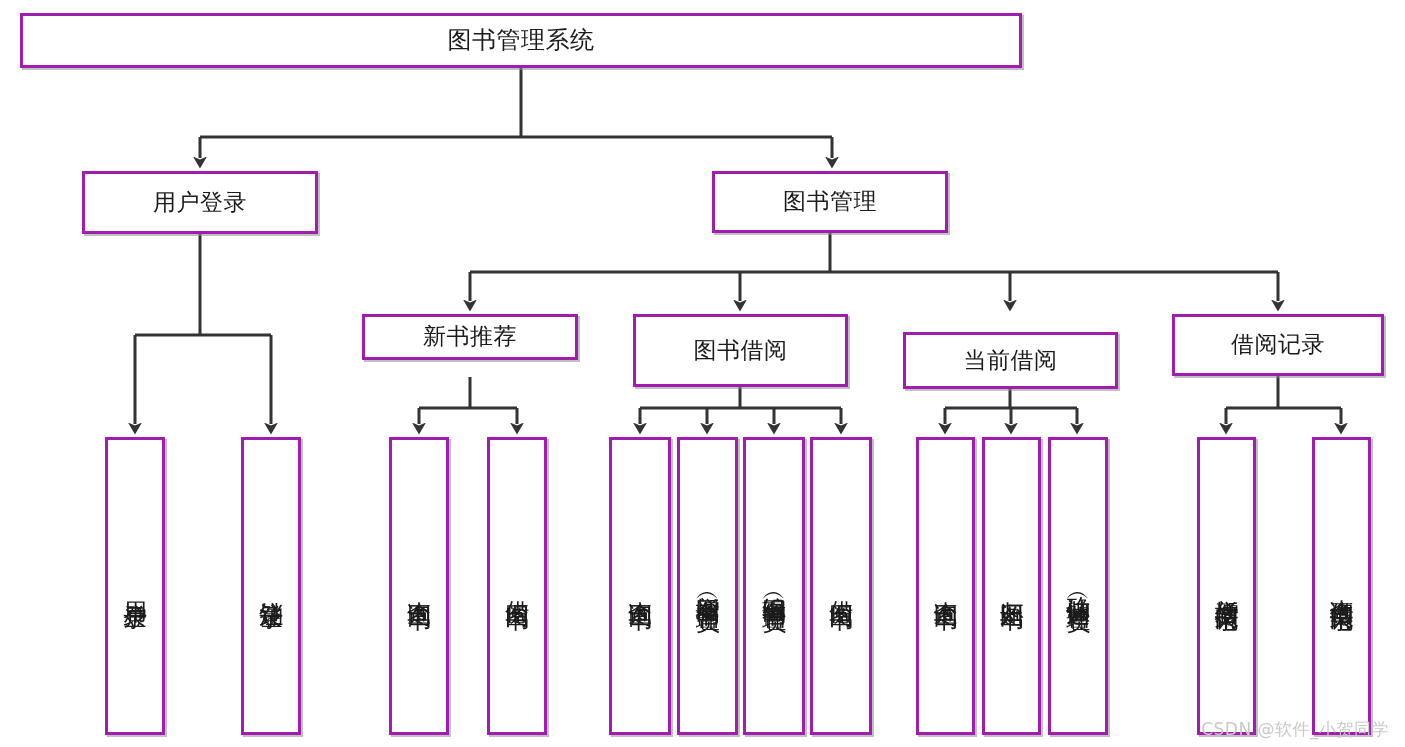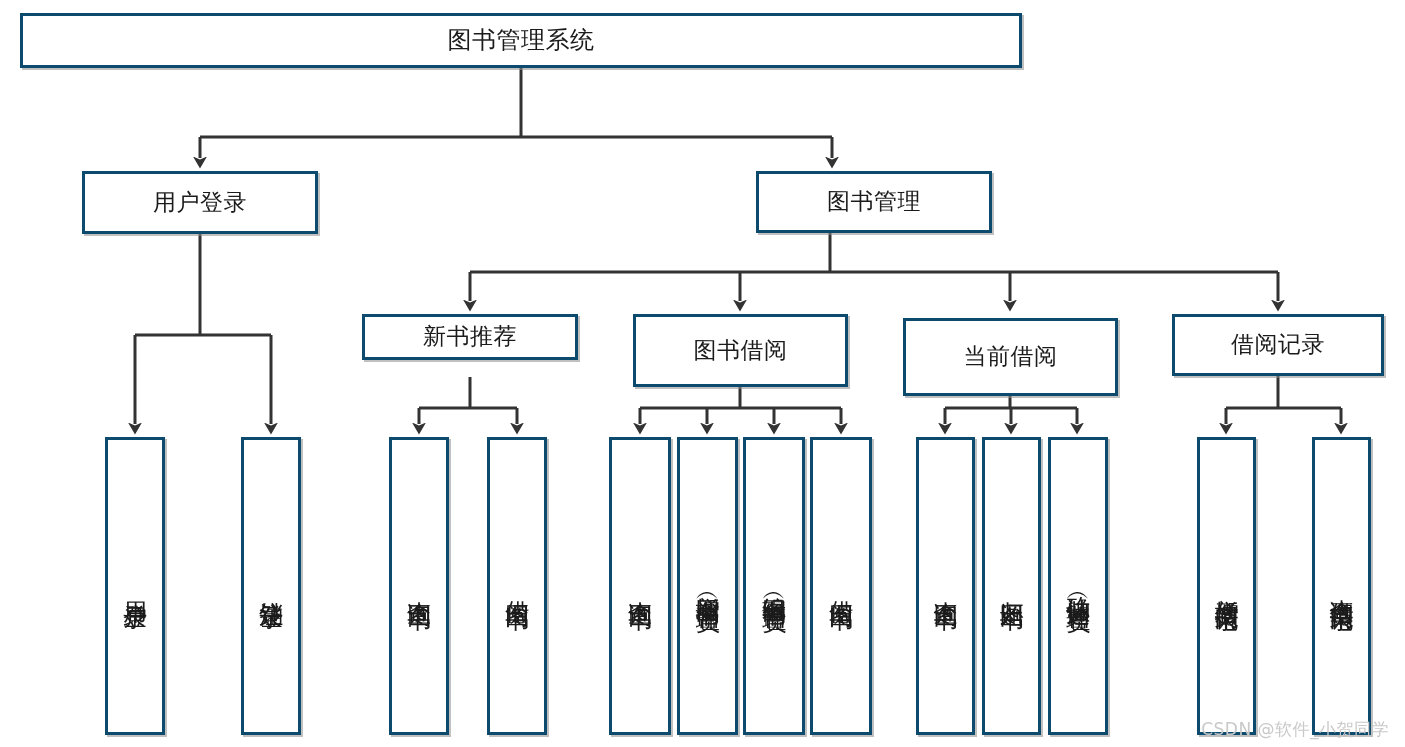--- a/index.html
+++ b/index.html
@@ -14,21 +14,21 @@
     position: relative;
     width: 1405px;
     height: 747px;
     background: #ffffff;
     overflow: hidden;
   }
   .node {
     position: absolute;
     box-sizing: border-box;
     background: #ffffff;
-    border: 3px solid #0c4a6e;
+    border: 3px solid #a21caf;
     box-shadow: 2px 2px 0 rgba(140,140,140,0.55);
     display: flex;
     align-items: center;
     justify-content: center;
     color: #1b1b1b;
   }
   .node .label {
     display: block;
     text-align: center;
     line-height: 1.12;
@@ -134,31 +134,31 @@
     <path class="wire" d="M1341,408 L1341,424" marker-end="url(#ah)"></path>
   </svg>
 
   <div class="node root horiz" style="left:20px; top:13px; width:1002px; height:55px;">
     <span class="label">图书管理系统</span>
   </div>
 
   <div class="node horiz" style="left:82px; top:171px; width:236px; height:63px;">
     <span class="label">用户登录</span>
   </div>
-  <div class="node horiz" style="left:712px; top:171px; width:236px; height:62px;margin-left:44px;">
+  <div class="node horiz" style="left:712px; top:171px; width:236px; height:62px;">
     <span class="label">图书管理</span>
   </div>
 
   <div class="node horiz" style="left:362px; top:314px; width:216px; height:46px;">
     <span class="label">新书推荐</span>
   </div>
   <div class="node horiz" style="left:633px; top:314px; width:215px; height:73px;">
     <span class="label">图书借阅</span>
   </div>
-  <div class="node horiz" style="left:903px; top:318px; width:215px; height:78px;">
+  <div class="node horiz" style="left:903px; top:332px; width:215px; height:57px;">
     <span class="label">当前借阅</span>
   </div>
   <div class="node horiz" style="left:1172px; top:314px; width:212px; height:62px;">
     <span class="label">借阅记录</span>
   </div>
 
   <div class="node vert" style="left:105px; top:437px; width:60px; height:298px;">
     <span class="label">用户登录</span>
   </div>
   <div class="node vert" style="left:241px; top:437px; width:60px; height:298px;">

